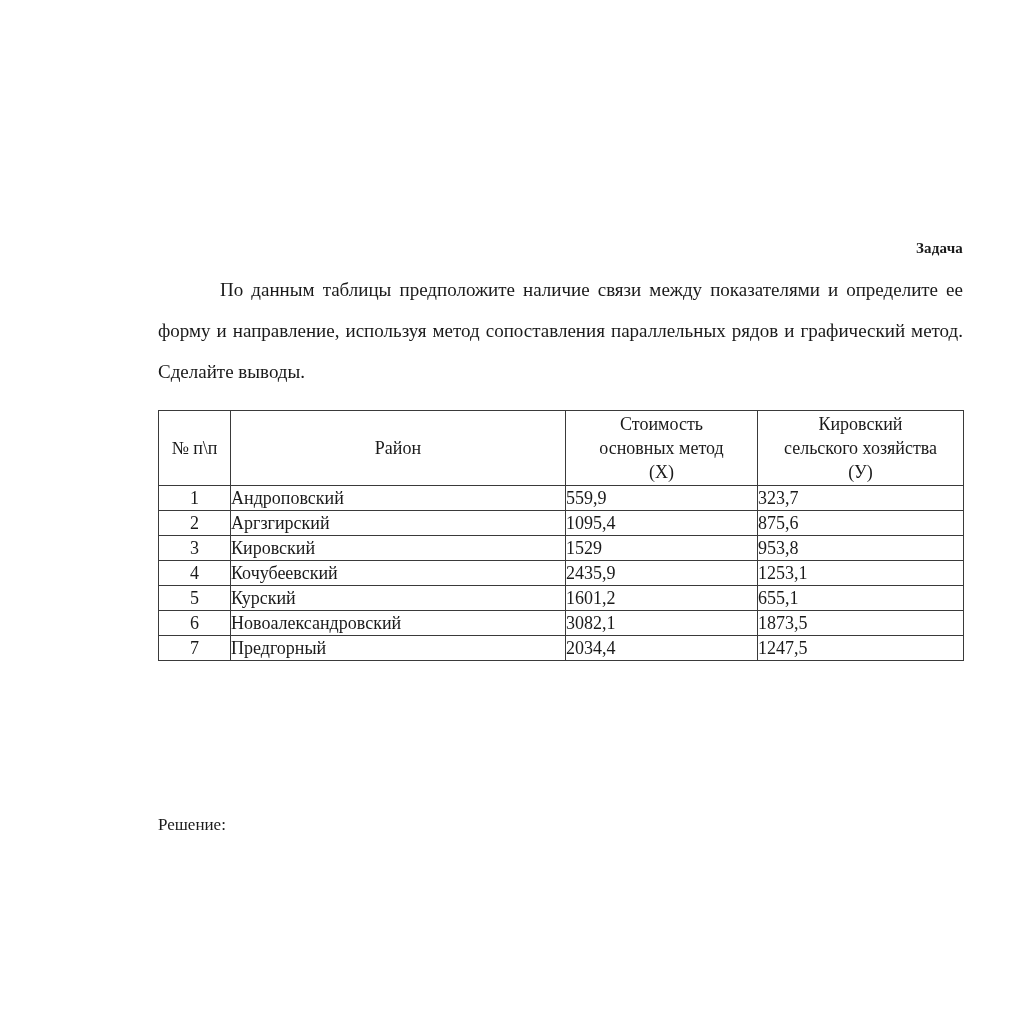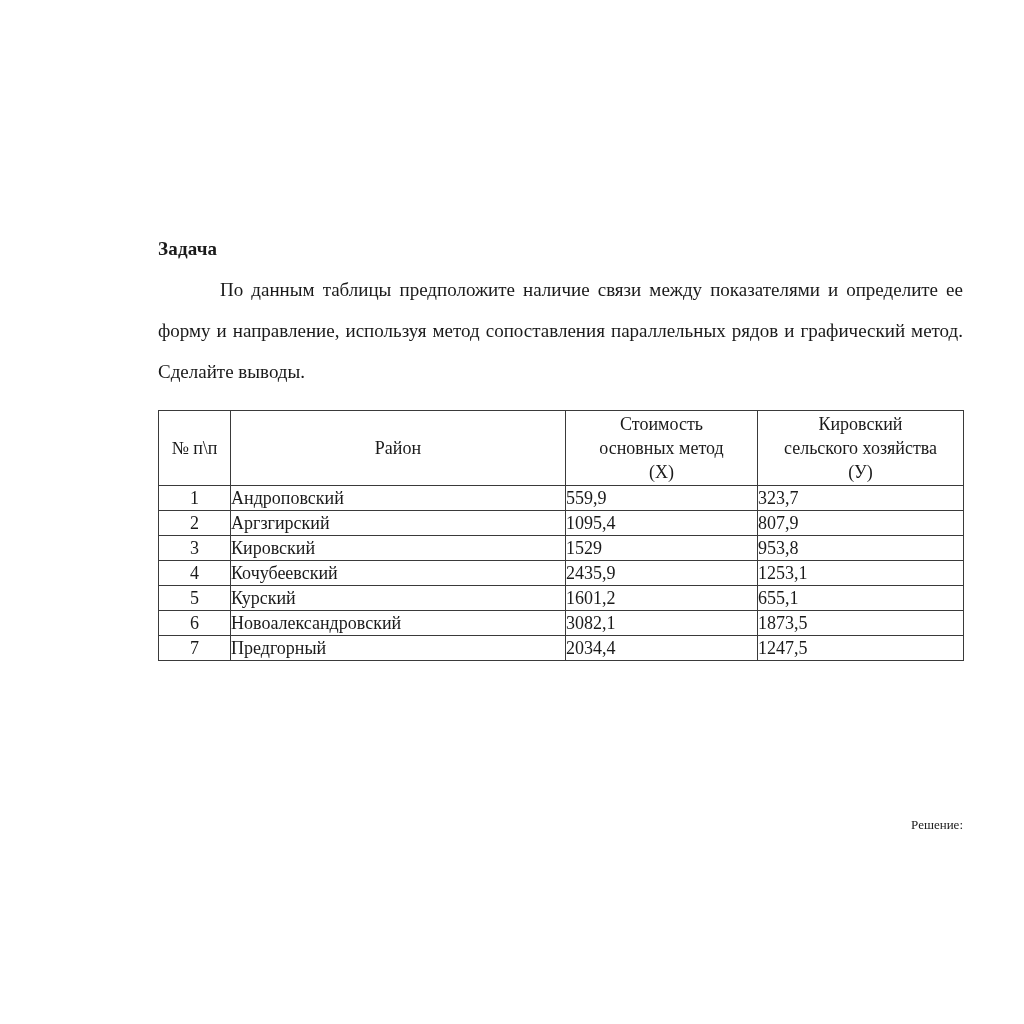--- a/index.html
+++ b/index.html
@@ -28,23 +28,23 @@
   }
 
   .content {
     position: absolute;
     left: 158px;
     top: 228px;
     width: 805px;
   }
 
   .doc-title {
-    font-size: 19px;
+    font-size: 15px;
     font-weight: bold;
-    text-align: left;
+    text-align: right;
     line-height: 41px;
     margin: 0 0 0 0;
     letter-spacing: 0.2px;
   }
 
   .para {
     font-size: 19px;
     line-height: 41px;
     text-align: justify;
     text-align-last: left;
@@ -108,22 +108,22 @@
   td.c-val {
     text-align: left;
   }
 
   
   .closing {
     position: absolute;
     left: 158px;
     top: 810px;
     width: 805px;
-    text-align: right;
-    font-size: 13px;
+    text-align: left;
+    font-size: 17px;
     line-height: 30px;
   }
 </style>
 </head>
 <body>
 
 <div class="page">
 
   <div class="content">
 
@@ -164,21 +164,21 @@
           <tr>
             <td class="c-num">1</td>
             <td class="c-name">Андроповский</td>
             <td class="c-val">559,9</td>
             <td class="c-val">323,7</td>
           </tr>
           <tr>
             <td class="c-num">2</td>
             <td class="c-name">Аргзгирский</td>
             <td class="c-val">1095,4</td>
-            <td class="c-val">807,9</td>
+            <td class="c-val">875,6</td>
           </tr>
           <tr>
             <td class="c-num">3</td>
             <td class="c-name">Кировский</td>
             <td class="c-val">1529</td>
             <td class="c-val">953,8</td>
           </tr>
           <tr>
             <td class="c-num">4</td>
             <td class="c-name">Кочубеевский</td>

